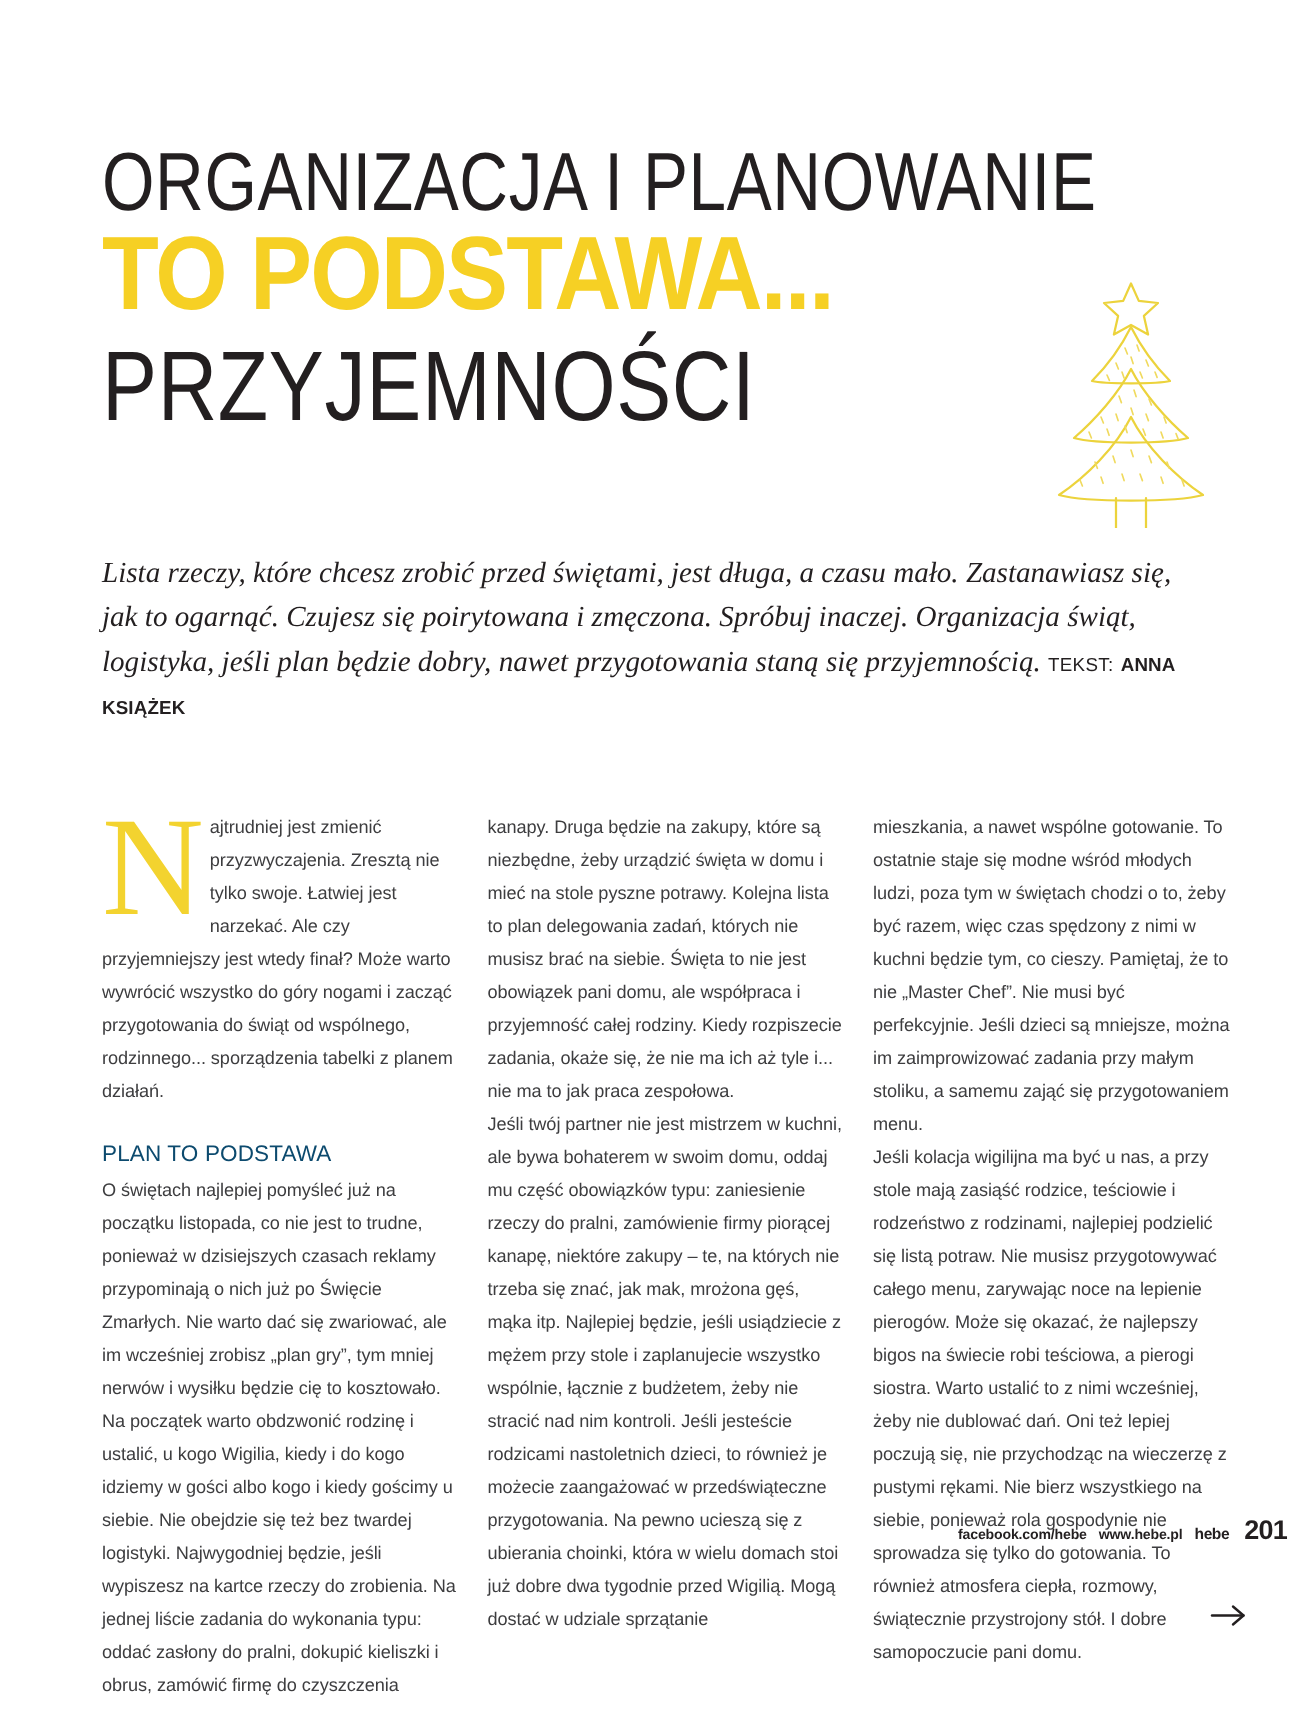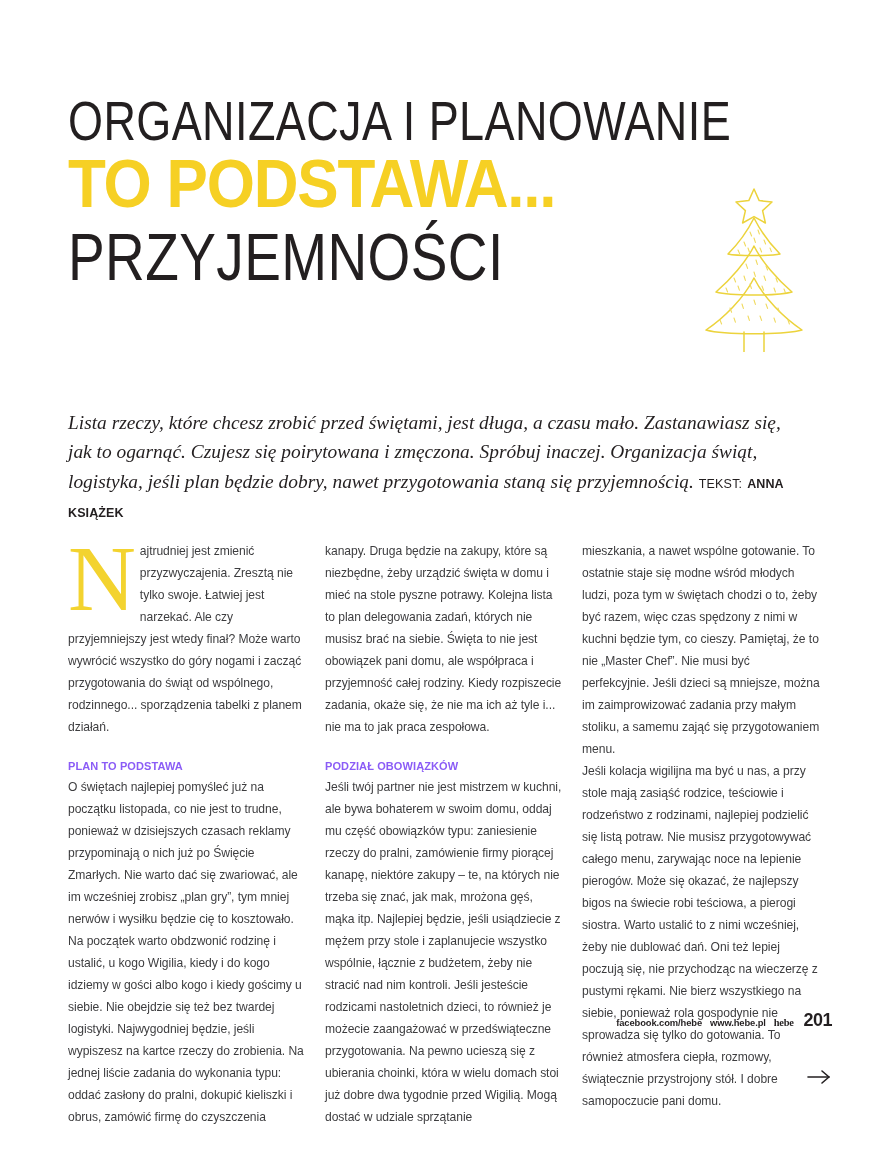--- a/index.html
+++ b/index.html
@@ -79,21 +79,20 @@
   .lead {
     position: absolute;
     left: 68px;
     top: 368px;
     width: 740px;
     font-family: "Liberation Serif", serif;
     font-style: italic;
     font-size: 19.4px;
     line-height: 1.52;
     color: #231f20;
-    margin-top: 40px;
   }
   .byline-label {
     font-family: "Liberation Sans", sans-serif;
     font-style: normal;
     font-size: 12.5px;
     letter-spacing: 0.2px;
     color: #231f20;
   }
   .byline-name {
     font-family: "Liberation Sans", sans-serif;
@@ -120,24 +119,24 @@
   .col p {
     margin: 0;
     font-size: 12.1px;
     line-height: 1.82;
     color: #3d3d3f;
     letter-spacing: -0.05px;
     text-align: left;
   }
   .col .sect-head {
     margin: 0 0 1px 0;
-    font-size: 11px;
-    font-weight: 700;
+    font-size: 15px;
+    font-weight: 400;
     letter-spacing: 0.1px;
-    color: #8b5cf6;
+    color: #0c4a6e;
     line-height: 1.55;
   }
   .gap-before-head {
     margin-top: 20px !important;
   }
 
   
   .dropcap {
     float: left;
     font-family: "Liberation Serif", serif;
@@ -155,21 +154,21 @@
   
   .arrow {
     position: absolute;
     left: 806px;
     top: 1068px;
     width: 26px;
     height: 18px;
   }
   .footer {
     position: absolute;
-    right: 66px;
+    right: 40px;
     bottom: 28px;
     display: flex;
     align-items: baseline;
     gap: 8px;
     text-align: center;
   }
   .footer-fb {
     font-size: 9.4px;
     font-weight: 700;
     color: #231f20;
@@ -179,21 +178,20 @@
     font-size: 9.4px;
     font-weight: 700;
     color: #231f20;
     letter-spacing: -0.1px;
   }
   .footer-logo {
     font-size: 10.4px;
     font-weight: 700;
     color: #231f20;
     letter-spacing: -0.3px;
-    font-family: Liberation Serif, serif;
   }
   .footer-page {
     font-size: 18px;
     font-weight: 700;
     color: #231f20;
     letter-spacing: -0.5px;
     margin-left: 2px;
   }
 </style>
 </head>
@@ -268,21 +266,20 @@
   <div class="columns">
 
     <div class="col">
       <p class="intro"><span class="dropcap">N</span><span>ajtrudniej jest zmienić przyzwyczajenia. Zresztą nie tylko swoje. Łatwiej jest narzekać. Ale czy przyjemniejszy jest wtedy finał? Może warto wywrócić wszystko do góry nogami i zacząć przygotowania do świąt od wspólnego, rodzinnego... sporządzenia tabelki z planem działań.</span></p>
       <p class="sect-head gap-before-head">PLAN TO PODSTAWA</p>
       <p>O świętach najlepiej pomyśleć już na początku listopada, co nie jest to trudne, ponieważ w dzisiejszych czasach reklamy przypominają o nich już po Święcie Zmarłych. Nie warto dać się zwariować, ale im wcześniej zrobisz „plan gry”, tym mniej nerwów i wysiłku będzie cię to kosztowało. Na początek warto obdzwonić rodzinę i ustalić, u kogo Wigilia, kiedy i do kogo idziemy w gości albo kogo i kiedy gościmy u siebie. Nie obejdzie się też bez twardej logistyki. Najwygodniej będzie, jeśli wypiszesz na kartce rzeczy do zrobienia. Na jednej liście zadania do wykonania typu: oddać zasłony do pralni, dokupić kieliszki i obrus, zamówić firmę do czyszczenia</p>
     </div>
 
     <div class="col">
       <p>kanapy. Druga będzie na zakupy, które są niezbędne, żeby urządzić święta w domu i mieć na stole pyszne potrawy. Kolejna lista to plan delegowania zadań, których nie musisz brać na siebie. Święta to nie jest obowiązek pani domu, ale współpraca i przyjemność całej rodziny. Kiedy rozpiszecie zadania, okaże się, że nie ma ich aż tyle i... nie ma to jak praca zespołowa.</p>
-      <p class="sect-head gap-before-head">PODZIAŁ OBOWIĄZKÓW</p>
       <p>Jeśli twój partner nie jest mistrzem w kuchni, ale bywa bohaterem w swoim domu, oddaj mu część obowiązków typu: zaniesienie rzeczy do pralni, zamówienie firmy piorącej kanapę, niektóre zakupy – te, na których nie trzeba się znać, jak mak, mrożona gęś, mąka itp. Najlepiej będzie, jeśli usiądziecie z mężem przy stole i zaplanujecie wszystko wspólnie, łącznie z budżetem, żeby nie stracić nad nim kontroli. Jeśli jesteście rodzicami nastoletnich dzieci, to również je możecie zaangażować w przedświąteczne przygotowania. Na pewno ucieszą się z ubierania choinki, która w wielu domach stoi już dobre dwa tygodnie przed Wigilią. Mogą dostać w udziale sprzątanie</p>
     </div>
 
     <div class="col">
       <p>mieszkania, a nawet wspólne gotowanie. To ostatnie staje się modne wśród młodych ludzi, poza tym w świętach chodzi o to, żeby być razem, więc czas spędzony z nimi w kuchni będzie tym, co cieszy. Pamiętaj, że to nie „Master Chef”. Nie musi być perfekcyjnie. Jeśli dzieci są mniejsze, można im zaimprowizować zadania przy małym stoliku, a samemu zająć się przygotowaniem menu.</p>
       <p>Jeśli kolacja wigilijna ma być u nas, a przy stole mają zasiąść rodzice, teściowie i rodzeństwo z rodzinami, najlepiej podzielić się listą potraw. Nie musisz przygotowywać całego menu, zarywając noce na lepienie pierogów. Może się okazać, że najlepszy bigos na świecie robi teściowa, a pierogi siostra. Warto ustalić to z nimi wcześniej, żeby nie dublować dań. Oni też lepiej poczują się, nie przychodząc na wieczerzę z pustymi rękami. Nie bierz wszystkiego na siebie, ponieważ rola gospodynie nie sprowadza się tylko do gotowania. To również atmosfera ciepła, rozmowy, świątecznie przystrojony stół. I dobre samopoczucie pani domu.</p>
     </div>
 
   </div>
 

